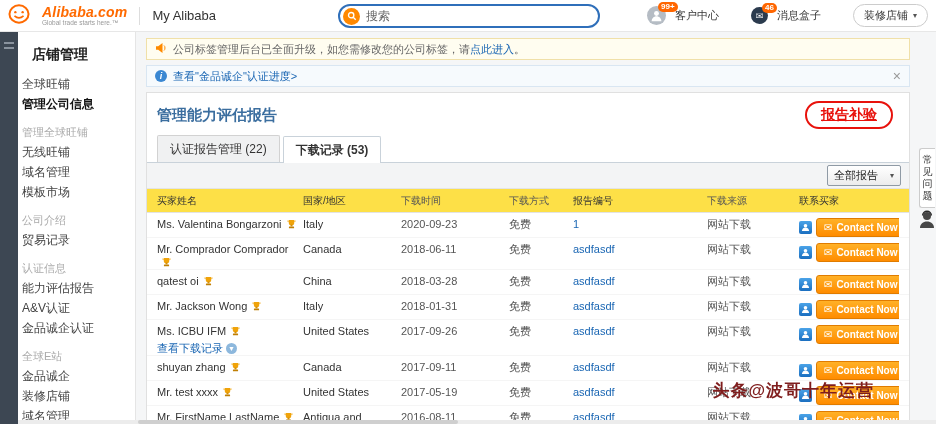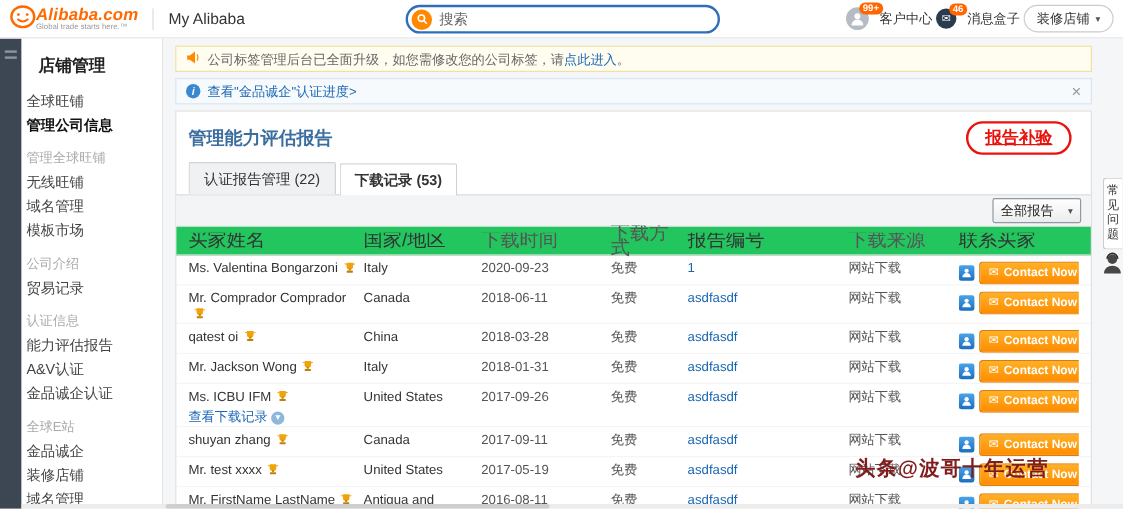--- a/index.html
+++ b/index.html
@@ -1,31 +1,31 @@
 <!DOCTYPE html>
 <html><head>
 <meta charset="utf-8">
 <style>
   * { box-sizing: border-box; margin: 0; padding: 0; }
   html,body { width:936px; height:424px; overflow:hidden; }
   body { font-family:"Liberation Sans","DejaVu Sans",sans-serif; background:#fff; position:relative; font-size:12px; color:#333; }
 
   
   .topbar { height:32px; display:flex; align-items:center; border-bottom:1px solid #e7e7e7; padding:0 8px; position:relative; background:#fff; z-index:5; }
-  .logo-wrap { display:flex; align-items:center; gap:0;justify-content:flex-end; }
+  .logo-wrap { display:flex; align-items:center; gap:12px;justify-content:flex-end; }
   .logo-text { line-height:1; }
   .logo-name { color:#ff6a00; font-weight:bold; font-size:14px; font-style:italic; letter-spacing:.2px; }
   .logo-tagline { font-size:6.5px; color:#999; margin-top:1px; }
   .tb-divider { width:1px; height:18px; background:#ddd; margin:0 12px; }
   .app-name { font-size:13px; color:#333; }
   .search { position:absolute; left:338px; top:4px; width:262px; height:24px; border:2px solid #2f6fba; border-radius:13px; display:flex; align-items:center; background:#fff; padding-left:3px; }
   .search-icon { width:17px; height:17px; border-radius:50%; background:#ff8800; display:flex; align-items:center; justify-content:center; flex:none; cursor:pointer; }
   .search-input { border:none; outline:none; flex:1; font-size:12px; margin-left:6px; color:#333; background:transparent; font-family:inherit; }
   .search-input::placeholder { color:#666; }
-  .tb-right { margin-left:auto; display:flex; align-items:center; gap:3px; }
+  .tb-right { margin-left:auto; display:flex; align-items:center; gap:32px; }
   .tb-user, .tb-msg { position:relative; display:flex; align-items:center; gap:3px; cursor:pointer; }
   .avatar { width:19px; height:19px; border-radius:50%; background:#b5bcc4; display:inline-flex; align-items:center; justify-content:center; overflow:hidden; }
   .msg-icon { width:17px; height:17px; border-radius:50%; background:#2b3b4e; display:inline-flex; align-items:center; justify-content:center; color:#fff; font-size:9px; }
   .badge { position:absolute; top:-4px; left:11px; background:#ff6600; color:#fff; border-radius:7px; font-size:8px; line-height:10px; height:10px; padding:0 3px; font-weight:bold; }
   .tb-label { font-size:11px; color:#333; margin-left:6px; }
   .lang-pill { border:1px solid #ccc; border-radius:12px; padding:3px 10px; font-size:11px; color:#333; display:flex; align-items:center; gap:5px; cursor:pointer; background:#fff; }
   .caret { font-size:8px; color:#555; }
 
   
   .layout { display:flex; height:392px; }
@@ -52,21 +52,21 @@
   .reverify { margin-left:auto; margin-right:6px; border:2px solid #e8120c; border-radius:14px; padding:3px 14px; }
   .reverify-link { color:#e8120c; font-weight:bold; font-size:14px; text-decoration:underline; cursor:pointer; }
 
   .tabs { display:flex; padding:2px 10px 0; border-bottom:1px solid #c9d2da; }
   .tab { font-size:12px; padding:5px 12px 4px; border:1px solid #d2d2d2; border-bottom:none; background:#f0f1f2; color:#333; margin-right:3px; border-radius:2px 2px 0 0; cursor:pointer; position:relative; }
   .tab.active { background:#fff; font-weight:bold; top:1px; border-color:#c9d2da; }
 
   .filterbar { background:#f3f4f5; border-bottom:1px solid #e4e4e4; height:26px; display:flex; align-items:center; justify-content:flex-end; padding:0 8px; }
   .select { border:1px solid #8f9aa5; background:linear-gradient(#fff,#ececec); font-size:11px; padding:2px 6px; border-radius:2px; color:#222; display:flex; align-items:center; gap:12px; cursor:pointer; }
 
-  .thead { display:flex; background:#22c55e; border-bottom:1px solid #e3e3e3; font-size:16px; color:#333; padding:0 10px; height:24px; align-items:center; }
+  .thead { display:flex; background:#fde047; border-bottom:1px solid #e3e3e3; font-size:10px; color:#333; padding:0 10px; height:24px; align-items:center; }
   .tbody { font-size:11px; }
   .trow { display:flex; align-items:flex-start; padding:5px 10px 0; min-height:23px; border-bottom:1px solid #f5f5f5; }
   .cell { line-height:13px; padding-right:4px; overflow:hidden; }
   .col-name { width:146px; flex:none; }
   .col-country { width:98px; flex:none; }
   .col-time { width:108px; flex:none; color:#555; }
   .col-method { width:64px; flex:none; color:#555; }
   .col-report { width:134px; flex:none; }
   .col-source { width:92px; flex:none; color:#555; }
   .col-contact { flex:1; display:flex; align-items:center; padding-right:0; }

